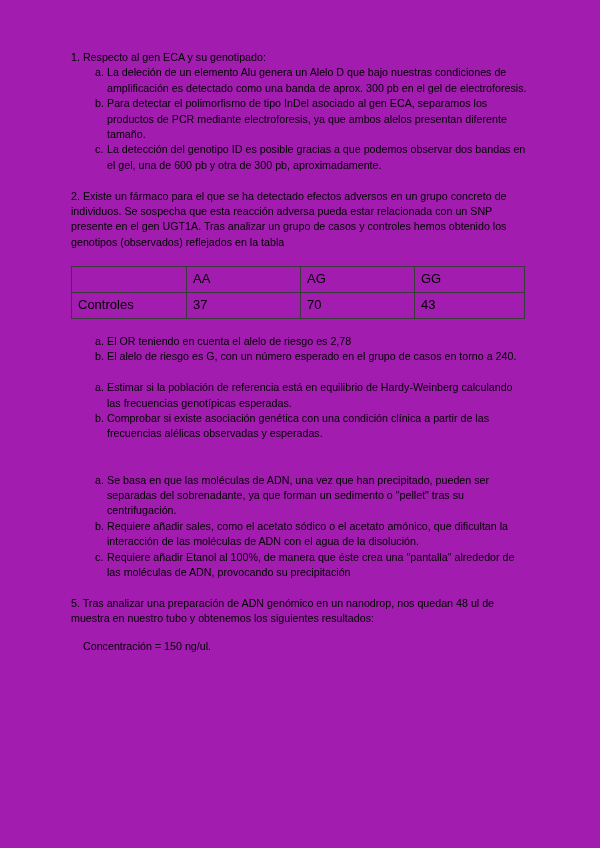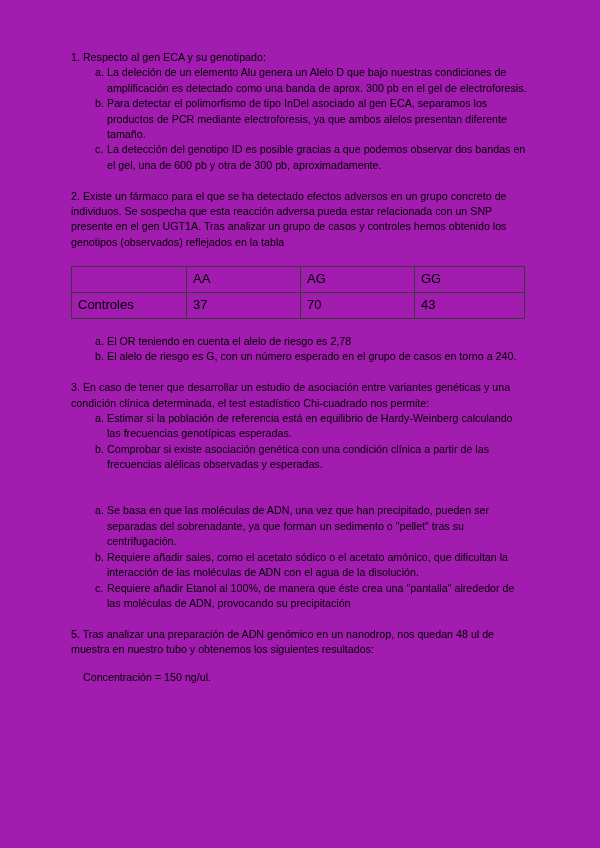--- a/index.html
+++ b/index.html
@@ -163,21 +163,20 @@
       </li>
       <li class="sub-item">
         <span class="sub-marker">b.</span>
         <span class="sub-text">El alelo de riesgo es G, con un número esperado en el grupo de casos en torno a 240.</span>
       </li>
     </ul>
 
     <div class="spacer-line">&nbsp;</div>
 
     <div class="q-block">
-      <p class="q-intro"><span>3.</span> <span>En caso de tener que desarrollar un estudio de asociación entre variantes genéticas y una condición clínica determinada, el test estadístico Chi-cuadrado nos permite:</span></p>
       <ul class="sub-list">
         <li class="sub-item">
           <span class="sub-marker">a.</span>
           <span class="sub-text">Estimar si la población de referencia está en equilibrio de Hardy-Weinberg calculando las frecuencias genotípicas esperadas.</span>
         </li>
         <li class="sub-item">
           <span class="sub-marker">b.</span>
           <span class="sub-text">Comprobar si existe asociación genética con una condición clínica a partir de las frecuencias alélicas observadas y esperadas.</span>
         </li>
       </ul>

